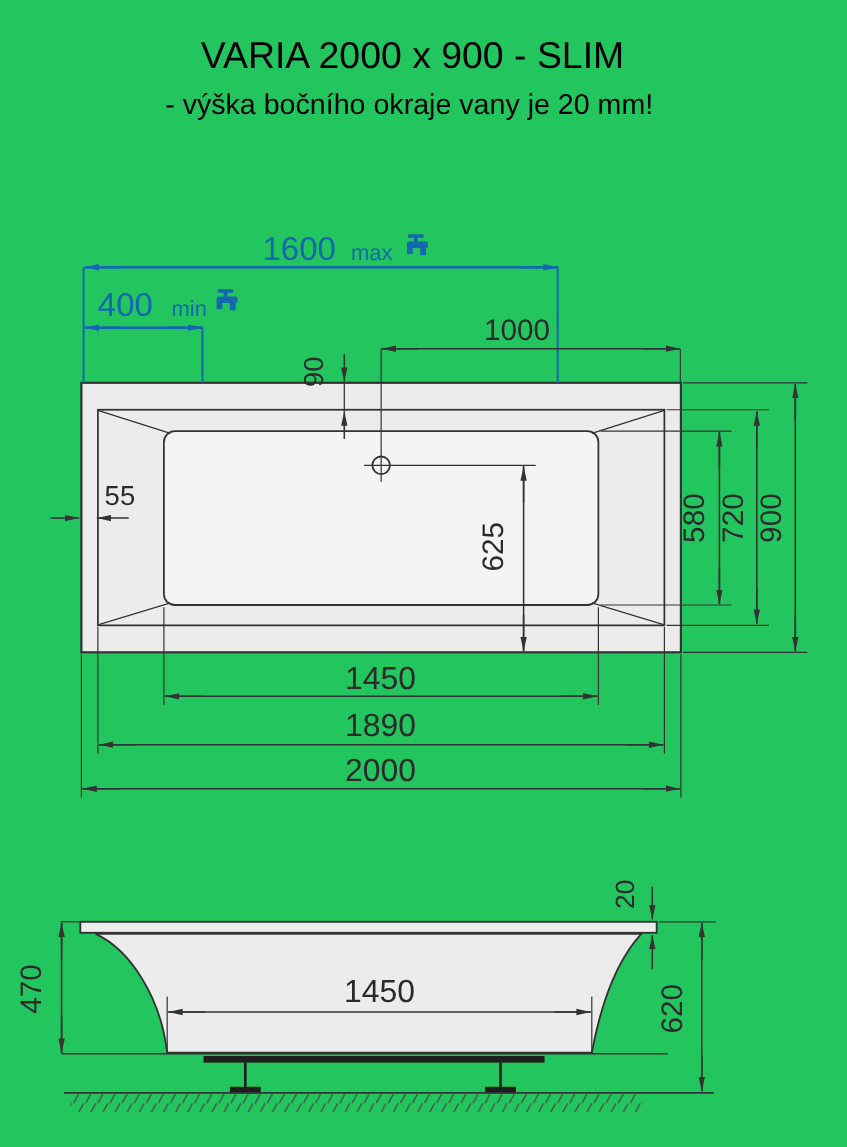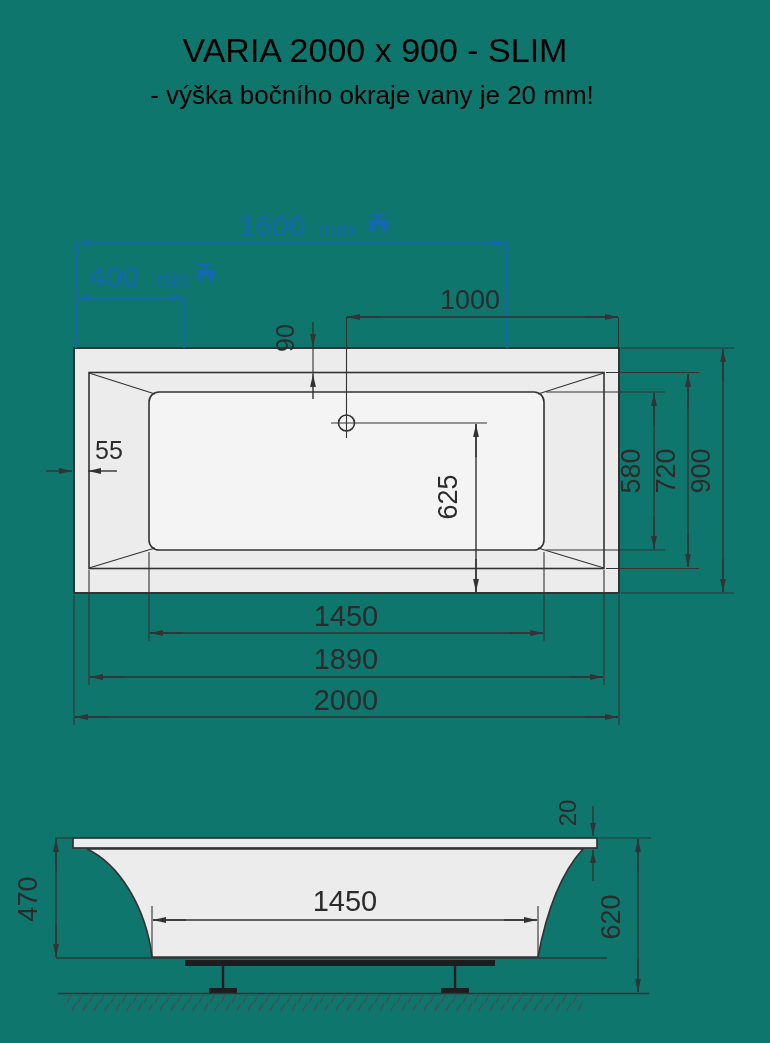--- a/index.html
+++ b/index.html
@@ -8,21 +8,21 @@
     background: #ffffff;
     width: 770px;
     height: 1043px;
     overflow: hidden;
     font-family: "Liberation Sans", sans-serif;
   }
   .stage {
     position: relative;
     width: 770px;
     height: 1043px;
-    background: #0f766e;
+    background: #22c55e;
     text-align: center;
   }
   svg { display: block; }
   svg text {
     font-family: "Liberation Sans", sans-serif;
     fill: #2b2b2b;
   }
   .title-text   { font-size: 34px; fill: #000000; }
   .subtitle-text{ font-size: 26px; fill: #000000; }
   .dim          { font-size: 29px; }

